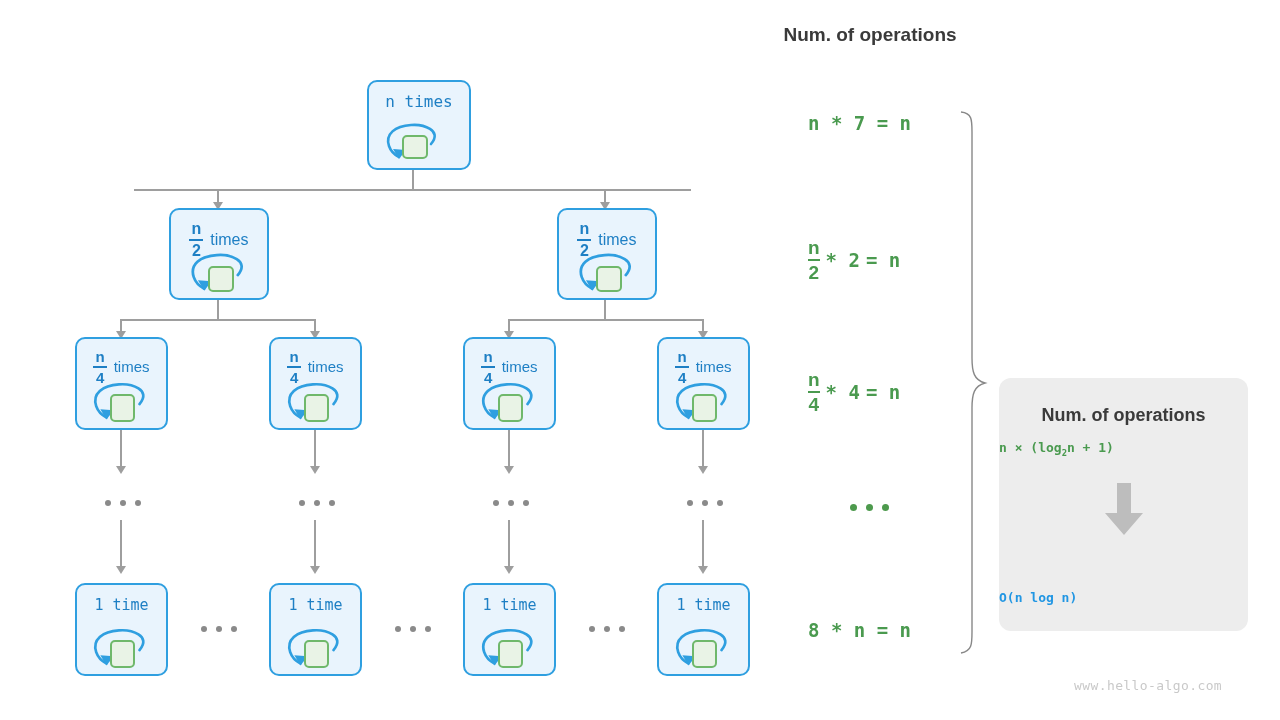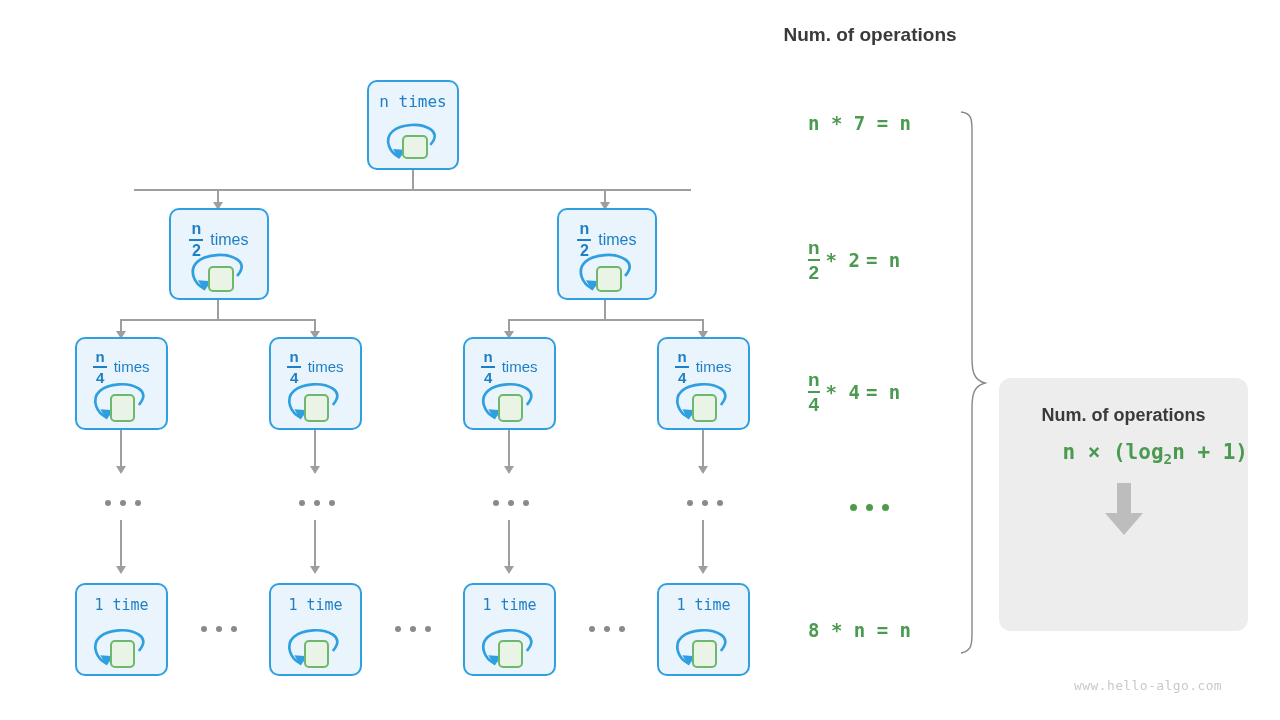--- a/index.html
+++ b/index.html
@@ -146,24 +146,24 @@
   }
   .card .ctitle {
     position: absolute; left: 0; right: 0;
     text-align: center;
     font-weight: bold;
     font-size: 18px;
     color: #3a3a3a;
   }
   .card .cform {
     position: absolute; left: 0; right: 0;
-    text-align: right;
+    text-align: left;
     font-family: "DejaVu Sans Mono", monospace;
     font-weight: bold;
-    font-size: 21px;
+    font-size: 13px;
   }
   .green { color: #4a9a4f; }
   .blue  { color: #2196e3; }
 
   .bigarrow { position: absolute; }
 
   .watermark {
     position: absolute;
     color: #c9c9c9;
     font-family: "DejaVu Sans Mono", monospace;
@@ -213,21 +213,21 @@
 
   <div class="vline" style="left:120px; top:520px; height:50px;"></div>
   <div class="arrowhead" style="left:116px; top:566px;"></div>
   <div class="vline" style="left:314px; top:520px; height:50px;"></div>
   <div class="arrowhead" style="left:310px; top:566px;"></div>
   <div class="vline" style="left:508px; top:520px; height:50px;"></div>
   <div class="arrowhead" style="left:504px; top:566px;"></div>
   <div class="vline" style="left:702px; top:520px; height:50px;"></div>
   <div class="arrowhead" style="left:698px; top:566px;"></div>
 
-  <div class="rbox" style="left:367px; top:80px; width:92px; height:90px;">
+  <div class="rbox" style="left:367px; top:80px; width:104px; height:90px;">
     <div class="label mono" style="top:10px; font-size:16px;">n times</div>
     <svg class="loop" style="left:14px; top:40px;" width="64" height="42" viewBox="0 0 64 42">
       <path d="M48,22 C60,8 40,2 28,3 C12,4 2,12 6,24 C8,30 12,33 16,35" fill="none" stroke="#2f9fe0" stroke-width="2.6" stroke-linecap="round"></path>
       <polygon points="16,37 10,27 23,28" fill="#2f9fe0"></polygon>
     </svg>
     <div class="gsq" style="left:33px; top:53px; width:26px; height:24px;"></div>
   </div>
 
   <div class="rbox" style="left:169px; top:208px; width:100px; height:92px;">
     <div class="label" style="top:11px; font-size:16px;">
@@ -444,17 +444,18 @@
 
 
   <div class="card" style="left:999px; top:378px; width:249px; height:253px;">
     <div class="ctitle" style="top:27px;">Num. of operations</div>
     <div class="cform green" style="top:62px;">
       <span>n × (log</span><sub>2</sub><span>n + 1)</span>
     </div>
     <svg class="bigarrow" style="left:103px; top:105px;" width="44" height="54" viewBox="0 0 44 54">
       <path d="M15,0 L29,0 L29,30 L41,30 L22,52 L3,30 L15,30 Z" fill="#bdbdbd"></path>
     </svg>
+    <div class="cform blue" style="top:212px;">O(n log n)</div>
   </div>
 
   <div class="watermark" style="left:1074px; top:678px;">www.hello-algo.com</div>
 
 </div>
 
 </body></html>

